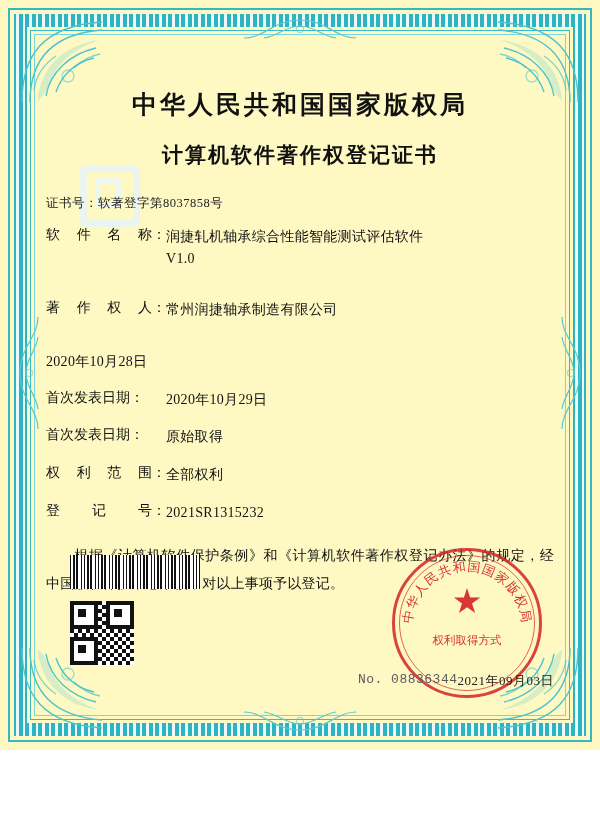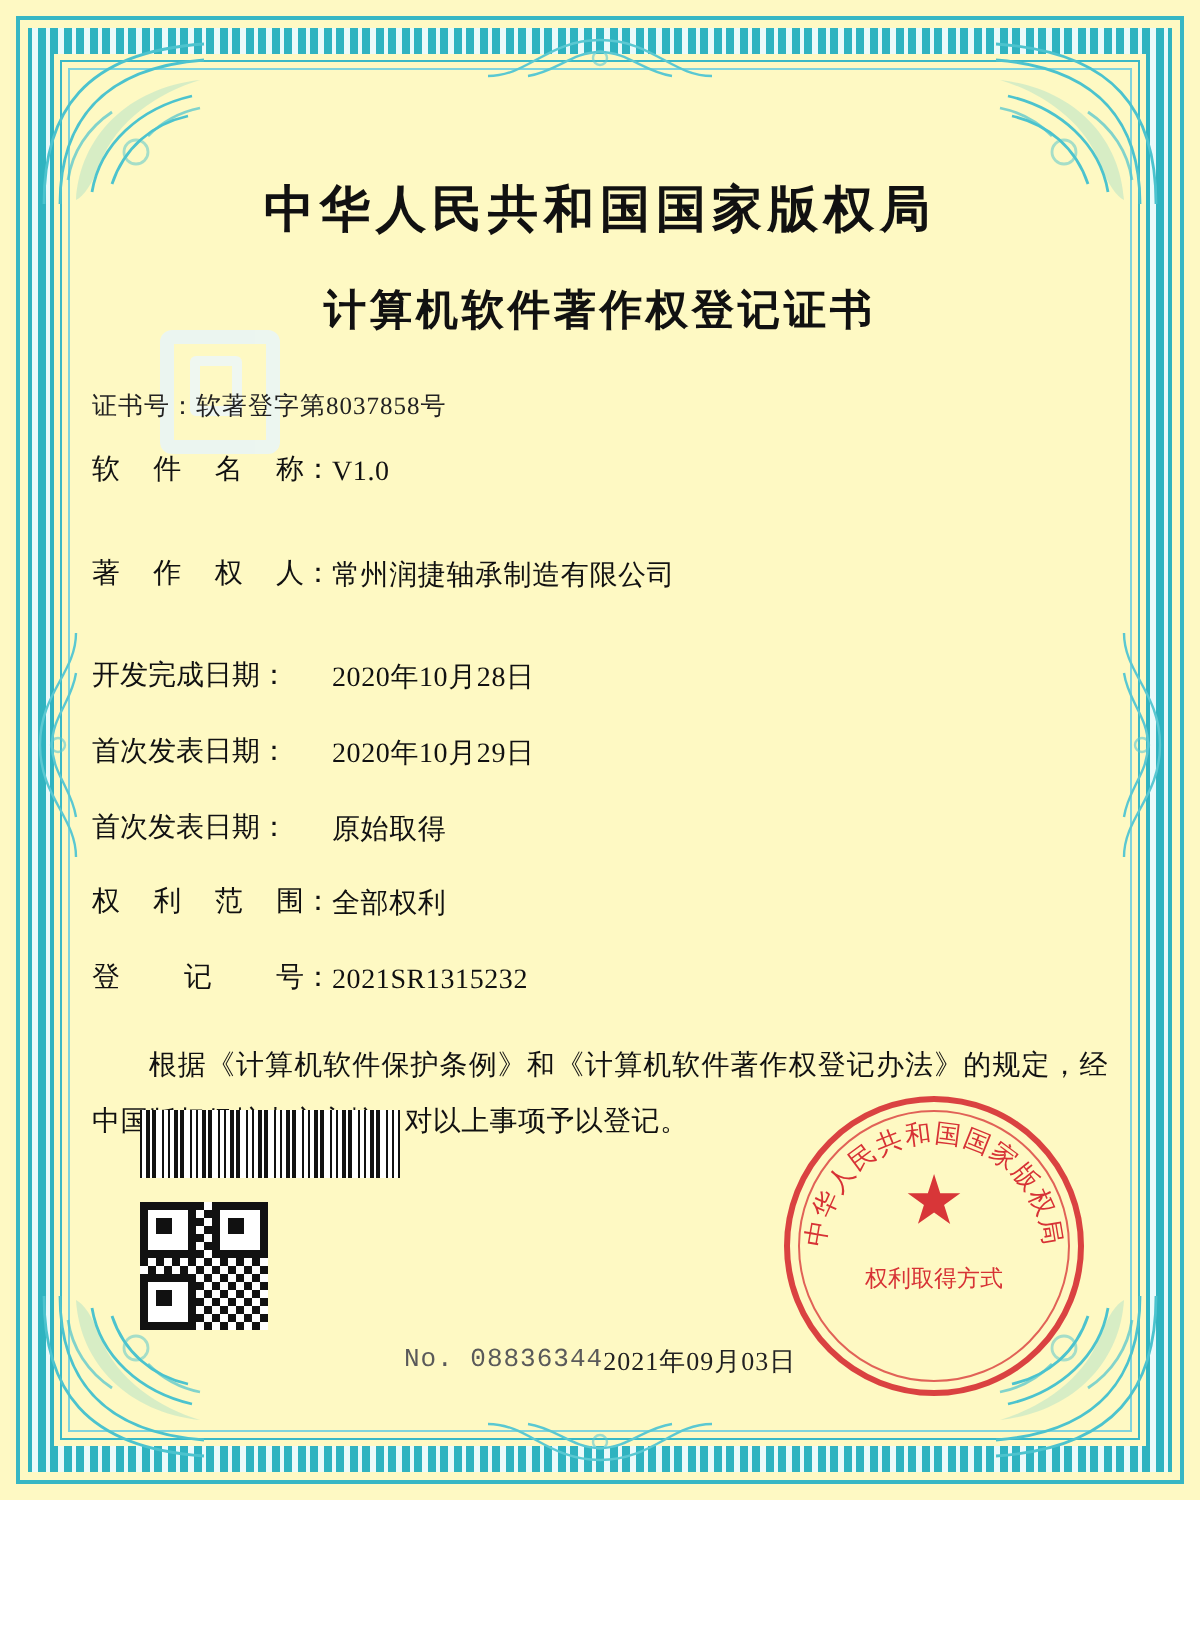--- a/index.html
+++ b/index.html
@@ -272,21 +272,21 @@
     opacity: .92;
   }
 
   
   .footer {
     position: absolute;
     left: 46px;
     right: 46px;
     bottom: 60px;
     display: flex;
-    justify-content: center;
+    justify-content: flex-end;
     font-size: 13px;
     color: #333;
     letter-spacing: .5px;
   }
   .footer .no {
     font-family: "Liberation Mono", "DejaVu Sans Mono", monospace;
     color: #5a5a5a;
   }
   .footer .date { color: #222; }
 </style>
@@ -394,40 +394,40 @@
     <div class="fields">
 
       <div class="field-row">
         <div class="field-label spaced">
           <span>软</span>
           <span>件</span>
           <span>名</span>
           <span>称：</span>
         </div>
         <div class="field-value">
+          <span>润捷轧机轴承综合性能智能测试评估软件</span>
           <span class="line2">V1.0</span>
         </div>
       </div>
 
       <div class="gap-lg"></div>
 
       <div class="field-row">
         <div class="field-label spaced">
           <span>著</span>
           <span>作</span>
           <span>权</span>
           <span>人：</span>
         </div>
         <div class="field-value">常州润捷轴承制造有限公司</div>
       </div>
 
       <div class="gap-lg"></div>
 
       <div class="field-row">
-        <div class="field-label">开发完成日期：</div>
         <div class="field-value">2020年10月28日</div>
       </div>
 
       <div class="field-row">
         <div class="field-label">首次发表日期：</div>
         <div class="field-value">2020年10月29日</div>
       </div>
 
       <div class="field-row">
         <div class="field-label">首次发表日期：</div>

